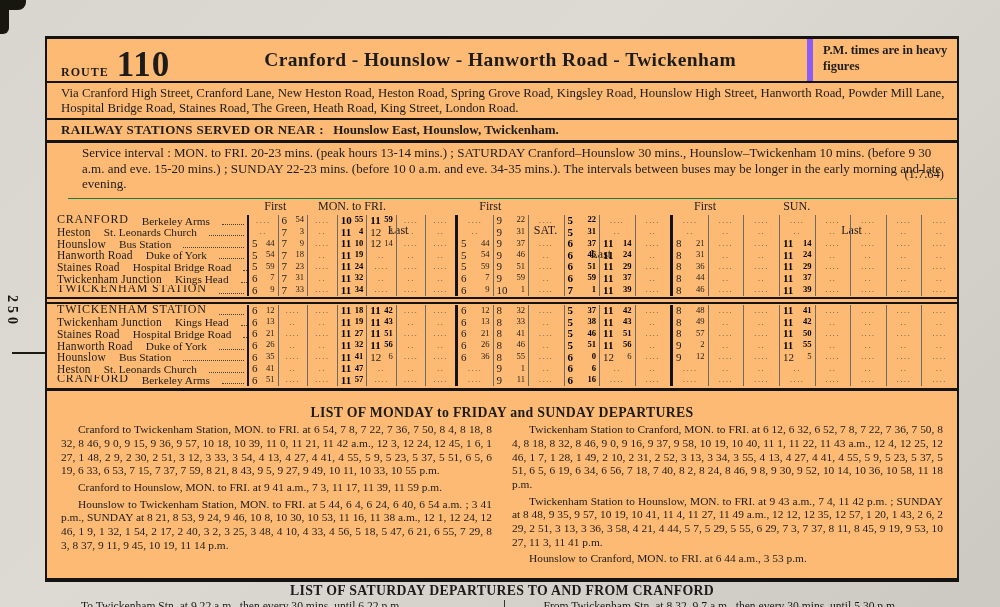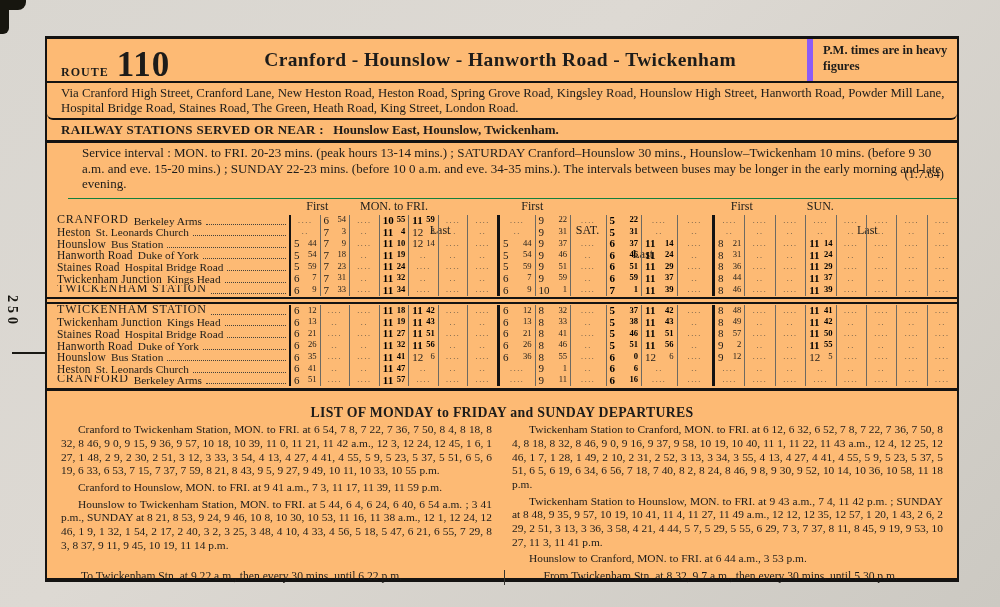--- a/index.html
+++ b/index.html
@@ -29,32 +29,32 @@
   .route-block{display:flex;align-items:baseline;padding:6px 4px 0 14px;white-space:nowrap;}
   .route-word{font-variant:small-caps;text-transform:lowercase;font-weight:bold;font-size:17px;letter-spacing:1px;}
   .route-num{font-weight:bold;font-size:35px;margin-left:8px;letter-spacing:1px;}
   .route-rule{width:1px;background:#2a2925;margin:4px 0 6px 18px;}
   .hdr-title{flex:1;display:flex;align-items:center;justify-content:center;
     font-weight:bold;font-size:19.5px;letter-spacing:.4px;white-space:nowrap;}
   .pm-box{border-left:6px solid #8b5cf6;width:150px;padding:4px 1px 0 10px;
     font-weight:bold;font-size:12.5px;line-height:1.25;box-sizing:border-box;}
 
   
-  .via{padding:3px 12px 2px 14px;font-size:12.8px;line-height:1.18;border-bottom:2px solid #141312;font-weight:500;border-radius:6px;}
+  .via{padding:3px 12px 2px 14px;font-size:12.8px;line-height:1.18;border-bottom:2px solid #141312;font-weight:500;}
   .rail{padding:2px 12px 2px 14px;font-size:13px;border-bottom:3px solid #141312;}
   .rail b{letter-spacing:.3px;}
   .rail .rail-val{font-weight:bold;margin-left:6px;}
   .svc{position:relative;padding:2px 14px 6px 14px;font-size:13px;line-height:1.2;border-bottom:1px solid #15803d;margin-left:21px;}
   .svc .date{position:absolute;right:13px;bottom:16px;font-size:12.5px;}
 
   
   .tt{font-size:11px;}
   .tt-head{display:flex;height:16px;align-items:flex-end;font-size:12px;}
   .tt-row{display:flex;height:11.6px;align-items:stretch;}
-  .st-col{width:242px;display:flex;align-items:flex-end;padding-left:10px;box-sizing:border-box;overflow:hidden;white-space:nowrap;}
+  .st-col{width:200px;display:flex;align-items:flex-end;padding-left:10px;box-sizing:border-box;overflow:hidden;white-space:nowrap;gap:8px;}
   .st-name{font-size:11.5px;letter-spacing:.2px;}
   .st-name.caps{font-size:12px;letter-spacing:.8px;}
   .st-pub{margin-left:5px;font-size:11.3px;}
   .leader{flex:1;border-bottom:1.6px dotted #44423c;margin:0 3px 2px 4px;min-width:6px;}
   .grp{display:flex;box-sizing:border-box;}
   .g-mf{width:208px;border-left:2px solid #141312;}
   .g-sat{width:215px;border-left:3px solid #141312;}
   .g-sun{flex:1;border-left:3px solid #141312;}
   .cell{flex:1;display:flex;justify-content:space-between;align-items:flex-start;
     border-left:1px solid #6d6a62;padding:0 3px;overflow:hidden;}
@@ -952,19 +952,20 @@
         <p>Cranford to Hounslow, MON. to FRI. at 9 41 a.m., 7 3, 11 17, 11 39, 11 59 p.m.</p>
         <p>Hounslow to Twickenham Station, MON. to FRI. at 5 44, 6 4, 6 24, 6 40, 6 54 a.m. ; 3 41 p.m.,  SUNDAY at 8 21, 8 53, 9 24, 9 46, 10 8, 10 30, 10 53, 11 16, 11 38 a.m., 12 1, 12 24, 12 46, 1 9, 1 32, 1 54, 2 17, 2 40, 3 2, 3 25, 3 48, 4 10, 4 33, 4 56, 5 18, 5 47, 6 21, 6 55, 7 29, 8 3, 8 37, 9 11, 9 45, 10 19, 11 14 p.m.</p>
       </div>
     <div class="col" id="list-right">
         <p>Twickenham Station to Cranford, MON. to FRI. at 6 12, 6 32, 6 52, 7 8, 7 22, 7 36, 7 50, 8 4, 8 18, 8 32, 8 46, 9 0, 9 16, 9 37, 9 58, 10 19, 10 40, 11 1, 11 22, 11 43 a.m., 12 4, 12 25, 12 46, 1 7, 1 28, 1 49, 2 10, 2 31, 2 52, 3 13, 3 34, 3 55, 4 13, 4 27, 4 41, 4 55, 5 9, 5 23, 5 37, 5 51, 6 5, 6 19, 6 34, 6 56, 7 18, 7 40, 8 2, 8 24, 8 46, 9 8, 9 30, 9 52, 10 14, 10 36, 10 58, 11 18 p.m.</p>
         <p>Twickenham Station to Hounslow, MON. to FRI. at 9 43 a.m., 7 4, 11 42 p.m. ; SUNDAY at 8 48, 9 35, 9 57, 10 19, 10 41, 11 4, 11 27, 11 49 a.m., 12 12, 12 35, 12 57, 1 20, 1 43, 2 6, 2 29, 2 51, 3 13, 3 36, 3 58, 4 21, 4 44, 5 7, 5 29, 5 55, 6 29, 7 3, 7 37, 8 11, 8 45, 9 19, 9 53, 10 27, 11 3, 11 41 p.m.</p>
         <p>Hounslow to Cranford, MON. to FRI. at 6 44 a.m., 3 53 p.m.</p>
       </div>
   </div>
 
+  <div class="list-head">LIST OF SATURDAY DEPARTURES TO AND FROM CRANFORD</div>
   <div class="sat-cols">
     <div class="sc sc-left">To Twickenham Stn. at 9 22 a.m., then every 30 mins. until 6 22 p.m.</div>
     <div class="sat-rule"></div>
     <div class="sc sc-right">From Twickenham Stn. at 8 32, 9 7 a.m., then every 30 mins. until 5 30 p.m.</div>
   </div>
 
 </div>
 
 </body></html>

